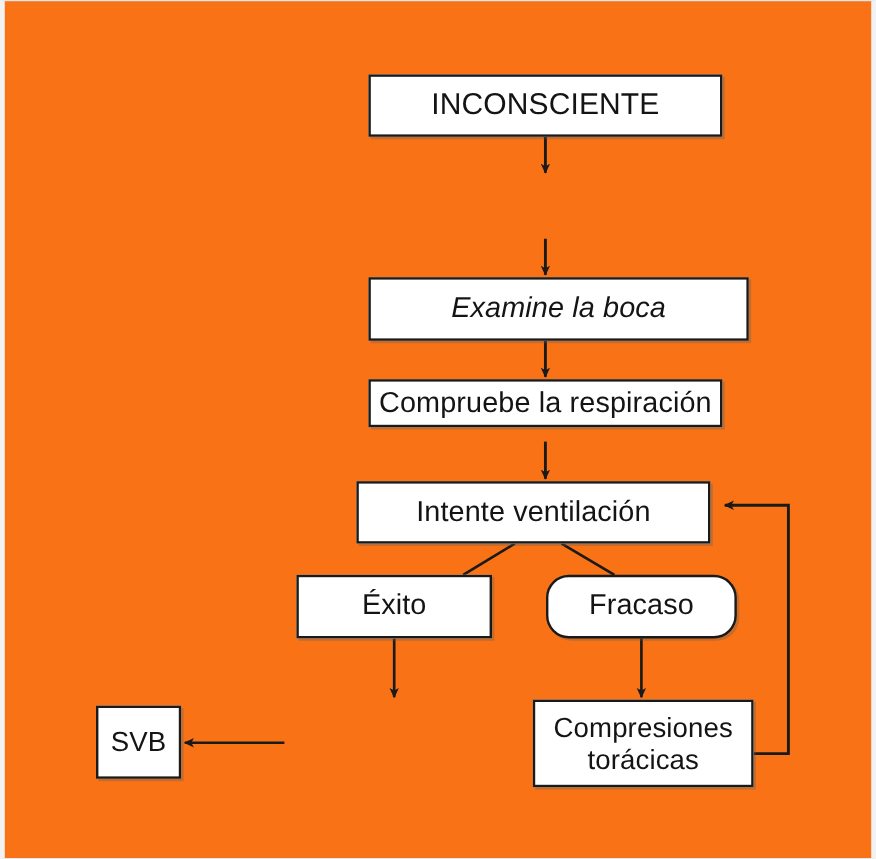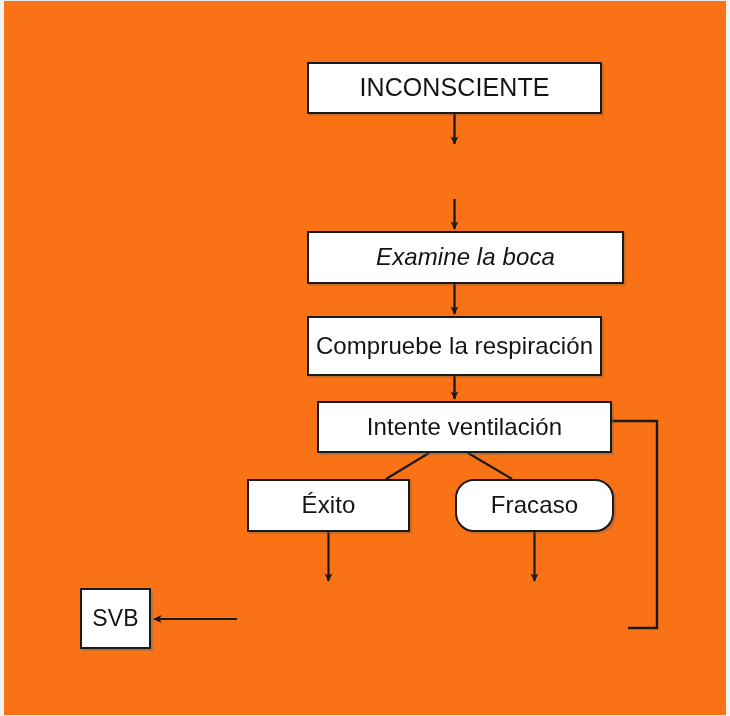--- a/index.html
+++ b/index.html
@@ -49,22 +49,22 @@
     display: block;
     line-height: 1.17;
     letter-spacing: 0.1px;
     padding: 0 6px;
     white-space: pre-line;
   }
   
   #node-inconsciente { left: 303px; top: 61px;  width: 295px; height: 52px; font-size: 25px; }
   #node-via-aerea    { left: 303px; top: 145px; width: 295px; height: 53px; font-size: 24px; }
   #node-boca         { left: 303px; top: 230px; width: 317px; height: 53px; font-size: 24px; font-style: italic; }
-  #node-respiracion  { left: 303px; top: 315px; width: 295px; height: 60px; font-size: 24px; text-align: right; }
-  #node-ventilacion  { left: 313px; top: 400px; width: 295px; height: 52px; font-size: 24px; }
+  #node-respiracion  { left: 303px; top: 315px; width: 295px; height: 40px; font-size: 24px; text-align: right; }
+  #node-ventilacion  { left: 293px; top: 400px; width: 295px; height: 52px; font-size: 24px; }
   #node-exito        { left: 243px; top: 478px; width: 163px; height: 53px; font-size: 24px; }
   #node-fracaso      { left: 451px; top: 478px; width: 159px; height: 53px; font-size: 24px; border-radius: 19px; }
   #node-svb          { left: 76px;  top: 587px; width: 71px;  height: 61px; font-size: 23px; }
   #node-circulacion  { left: 233px; top: 582px; width: 186px; height: 73px; font-size: 23px; }
   #node-compresiones { left: 440px; top: 582px; width: 184px; height: 73px; font-size: 23px; }
 </style>
 </head>
 <body>
 
 <div id="chart-canvas">
@@ -120,14 +120,18 @@
 
   <div class="node" id="node-fracaso">
     <span class="node-label">Fracaso</span>
   </div>
 
   <div class="node" id="node-svb">
     <span class="node-label">SVB</span>
   </div>
 
 
+  <div class="node" id="node-compresiones">
+    <span class="node-label">Compresiones
+torácicas</span>
+  </div>
 
 </div>
 
 </body></html>

